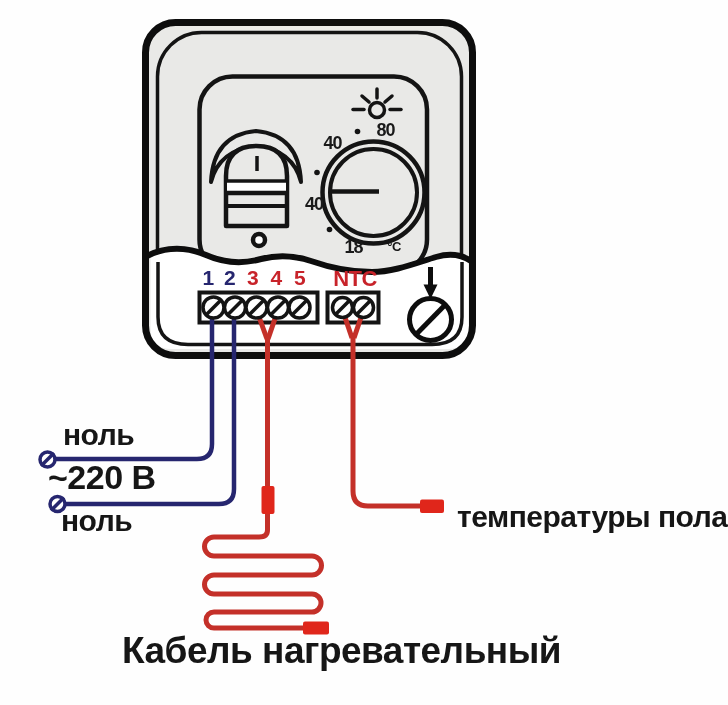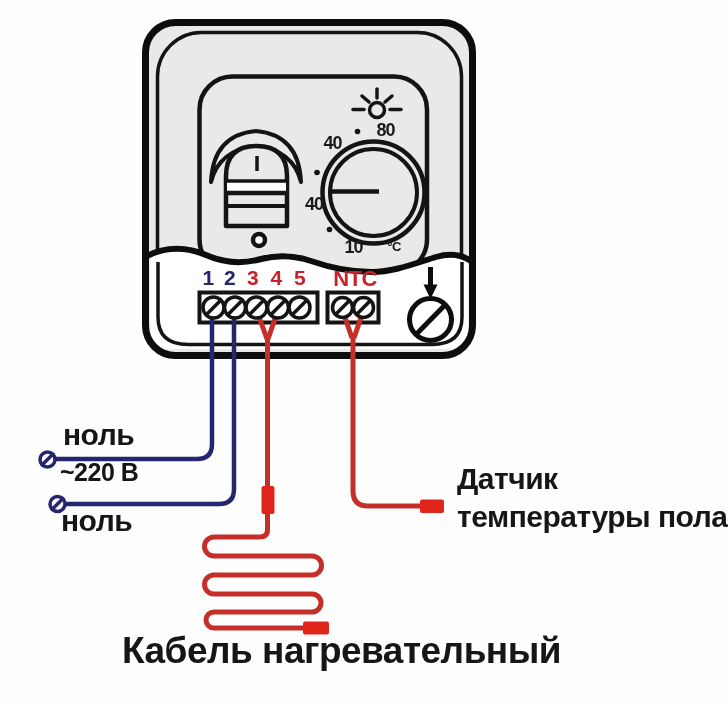--- a/index.html
+++ b/index.html
@@ -124,28 +124,27 @@
   </g>
 </svg>
 
 <span class="lbl tnum ctr blue" style="left:208px">1</span>
 <span class="lbl tnum ctr blue" style="left:229.5px">2</span>
 <span class="lbl tnum ctr red" style="left:252.5px">3</span>
 <span class="lbl tnum ctr red" style="left:276px">4</span>
 <span class="lbl tnum ctr red" style="left:299.5px">5</span>
 <span class="lbl ctr red" style="left:355px;top:267.5px;font-size:22px">NTC</span>
 
-<span class="lbl dialnum ctr" style="left:353.5px;top:237.5px">10</span>
+<span class="lbl dialnum ctr" style="left:353.5px;top:237.5px">18</span>
 <span class="lbl dialnum ctr" style="left:314px;top:194.5px">40</span>
 <span class="lbl dialnum ctr" style="left:332.5px;top:134px">40</span>
 <span class="lbl dialnum ctr" style="left:385.5px;top:121px">80</span>
 <span class="lbl ctr" style="left:394px;top:240px;font-size:13px">°C</span>
 
 <span class="lbl big-label" style="left:63px;top:420px">ноль</span>
-<span class="lbl" style="left:60px;top:460px;font-size:25px">~220 В</span>
+<span class="lbl" style="left:48px;top:460px;font-size:34px">~220 В</span>
 <span class="lbl big-label" style="left:61px;top:506px">ноль</span>
 
-<span class="lbl big-label" style="left:457px;top:464px">Датчик</span>
 <span class="lbl big-label" style="left:457px;top:502px">температуры пола</span>
 
 <span class="lbl" style="left:122px;top:632px;font-size:37px">Кабель нагревательный</span>
 
 </div>
 
 </body></html>

